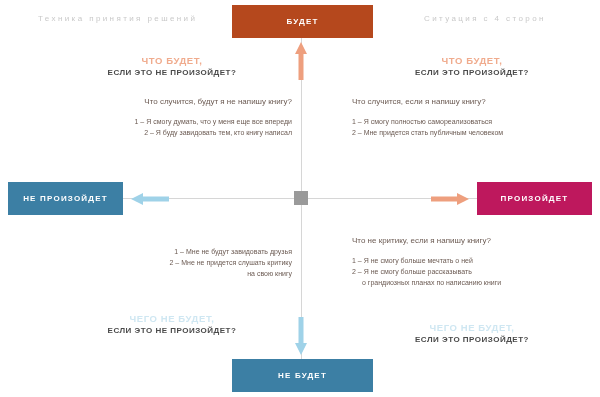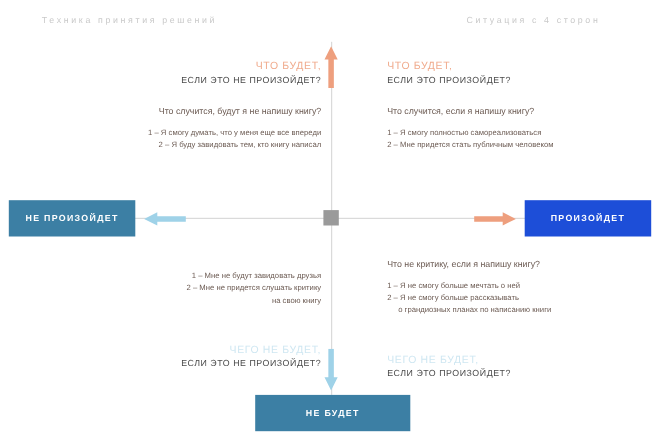--- a/index.html
+++ b/index.html
@@ -25,34 +25,34 @@
 
   
   .box{
     position:absolute;display:flex;align-items:center;justify-content:center;
     color:#ffffff;font-size:8px;font-weight:bold;letter-spacing:1.2px;
     white-space:nowrap;
   }
   #box-top   {left:232px;top:5px;  width:141px;height:33px;background:#b5481d;}
   #box-bottom{left:232px;top:359px;width:141px;height:33px;background:#3c7fa4;}
   #box-left  {left:8px;  top:182px;width:115px;height:33px;background:#3c7fa4;}
-  #box-right {left:477px;top:182px;width:115px;height:33px;background:#1d4ed8;}
+  #box-right {left:477px;top:182px;width:115px;height:33px;background:#be185d;}
 
   
   .arrow{position:absolute;}
   .arrow svg{display:block;}
 
   
   .quad{position:absolute;width:240px;}
   #quad-tl{left:52px; top:55px;}
   #quad-tr{left:352px;top:55px;}
   #quad-bl{left:52px; top:236px;}
   #quad-br{left:352px;top:236px;}
 
-  .q-head{font-size:9.5px;font-weight:normal;letter-spacing:.6px;line-height:12px;white-space:nowrap;}
+  .q-head{font-size:9.5px;font-weight:bold;letter-spacing:.6px;line-height:12px;white-space:nowrap;text-align:center;}
   .q-head .l1{display:block;}
   .q-head .l2{display:block;color:#4a4a4a;font-size:8px;letter-spacing:.5px;}
   .head-orange .l1{color:#f0ab8d;}
   .head-blue   .l1{color:#cfe7f2;}
 
   .q-right-align{text-align:right;}
 
   .q-q{font-size:8px;color:#6b5a52;margin-top:18px;white-space:nowrap;}
   .q-list{margin:10px 0 0 0;padding:0;list-style:none;}
   .q-list li{font-size:7px;color:#6b5a52;line-height:11px;white-space:nowrap;}
@@ -66,20 +66,21 @@
 
 <div class="canvas">
 
   <div class="caption" id="caption-left">Техника принятия решений</div>
   <div class="caption" id="caption-right">Ситуация с 4 сторон</div>
 
   <div class="axis-v"></div>
   <div class="axis-h"></div>
   <div class="hub"></div>
 
+  <div class="box" id="box-top">БУДЕТ</div>
   <div class="box" id="box-left">НЕ ПРОИЗОЙДЕТ</div>
   <div class="box" id="box-bottom">НЕ БУДЕТ</div>
   <div class="box" id="box-right">ПРОИЗОЙДЕТ</div>
 
   <div class="arrow" style="left:294px;top:42px;">
     <svg width="14" height="38" viewBox="0 0 14 38">
       <polygon points="7,0 13,12 9.5,12 9.5,38 4.5,38 4.5,12 1,12" fill="#ee9f7e"></polygon>
     </svg>
   </div>
 

